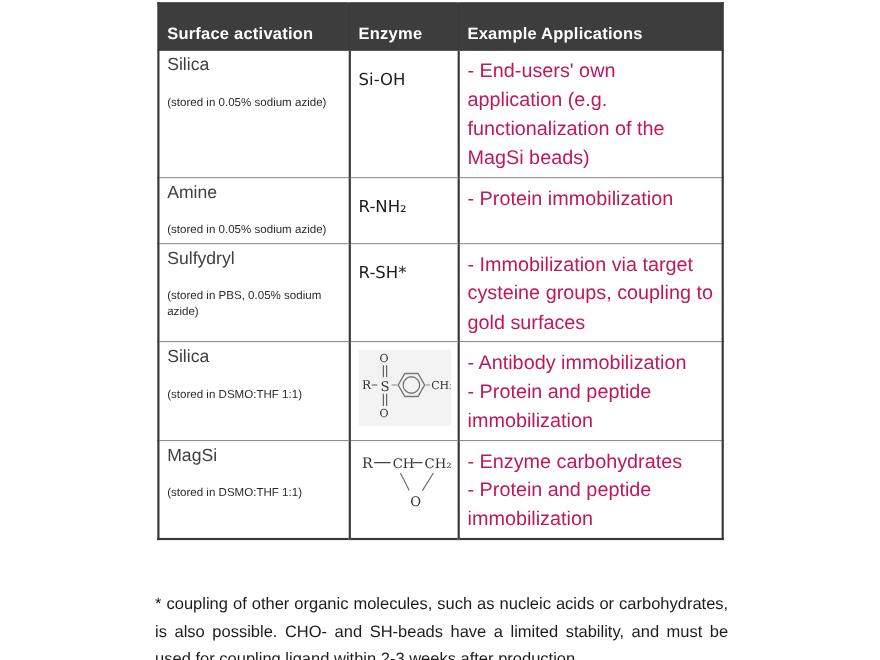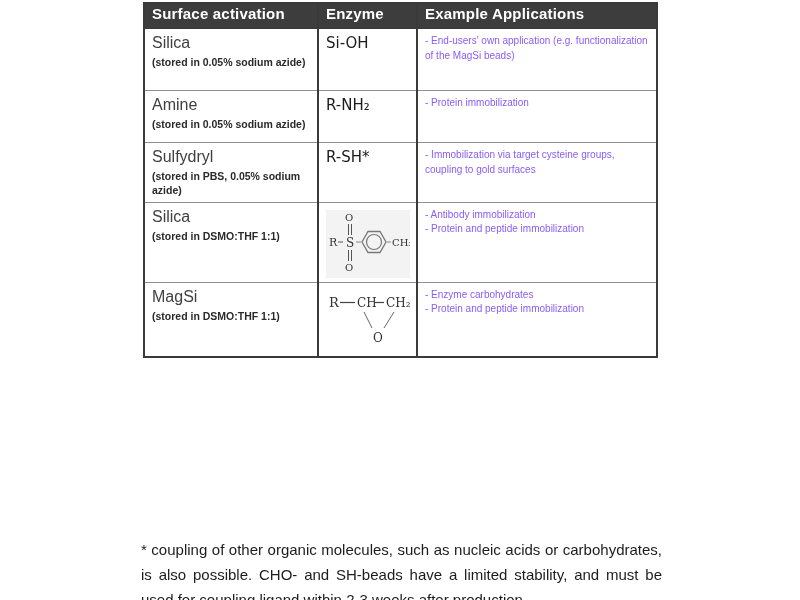--- a/index.html
+++ b/index.html
@@ -26,21 +26,21 @@
     width: 513px;
     border: 2px solid #3a3a3a;
   }
   table.activation-table th {
     background: #3d3d3d;
     color: #ffffff;
     font-weight: bold;
     font-size: 15px;
     text-align: left;
     vertical-align: middle;
-    padding: 0 7px 5px 7px;
+    padding: 17px 7px 5px 7px;
     height: 19px;
     border-left: 2px solid #3a3a3a;
     border-bottom: 1px solid #3a3a3a;
     letter-spacing: 0.2px;
   }
   table.activation-table th:first-child { border-left: none; }
   table.activation-table td {
     border-left: 2px solid #3a3a3a;
     border-top: 1px solid #8f8f8f;
     vertical-align: top;
@@ -48,34 +48,35 @@
   }
   table.activation-table td:first-child { border-left: none; }
   tr.r0 td { border-top: none; }
   .rowname {
     font-size: 16px;
     color: #404040;
     line-height: 1.15;
   }
   .storage {
     font-size: 10.5px;
-    font-weight: bold;
+    font-weight: normal;
     color: #2a2a2a;
     line-height: 1.3;
-    margin-top: 4px;
+    margin-top: 18px;
   }
   .formula {
     font-family: "DejaVu Sans", sans-serif;
     font-size: 15px;
     color: #1c1c1c;
+    margin-top: 12px;
   }
   .app {
-    font-size: 10px;
+    font-size: 18px;
     line-height: 1.47;
-    color: #8b5cf6;
+    color: #be185d;
   }
   .struct-box {
     display: inline-block;
     background: #f3f3f3;
     margin-top: 2px;
   }
   .struct-box.white { background: #ffffff; }
   svg text {
     font-family: "DejaVu Serif", serif;
     fill: #333333;

